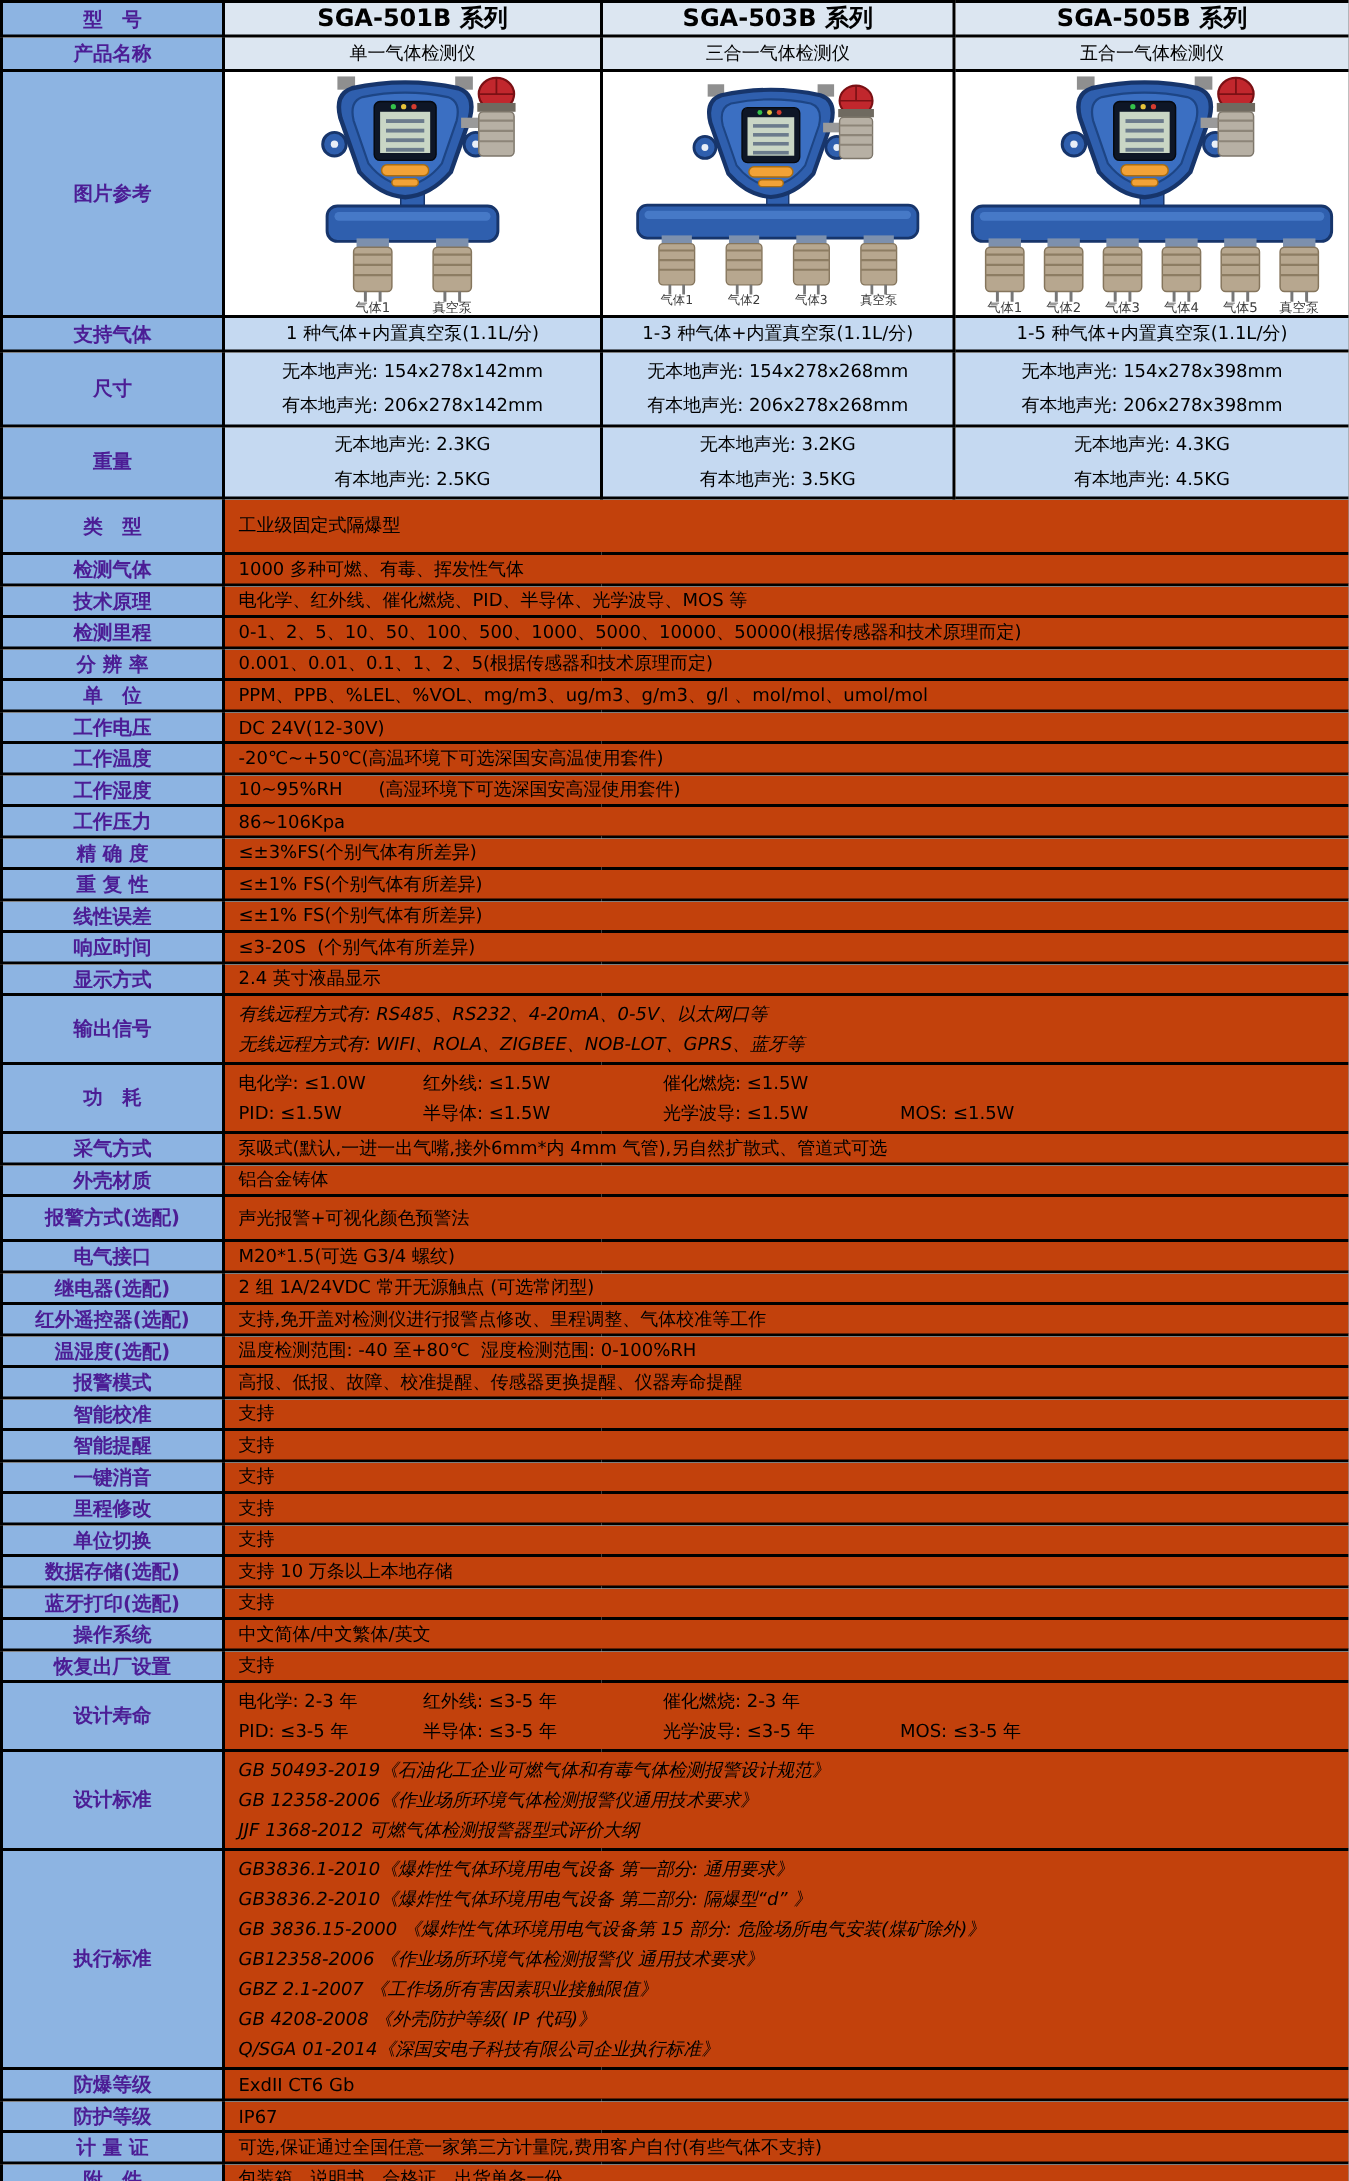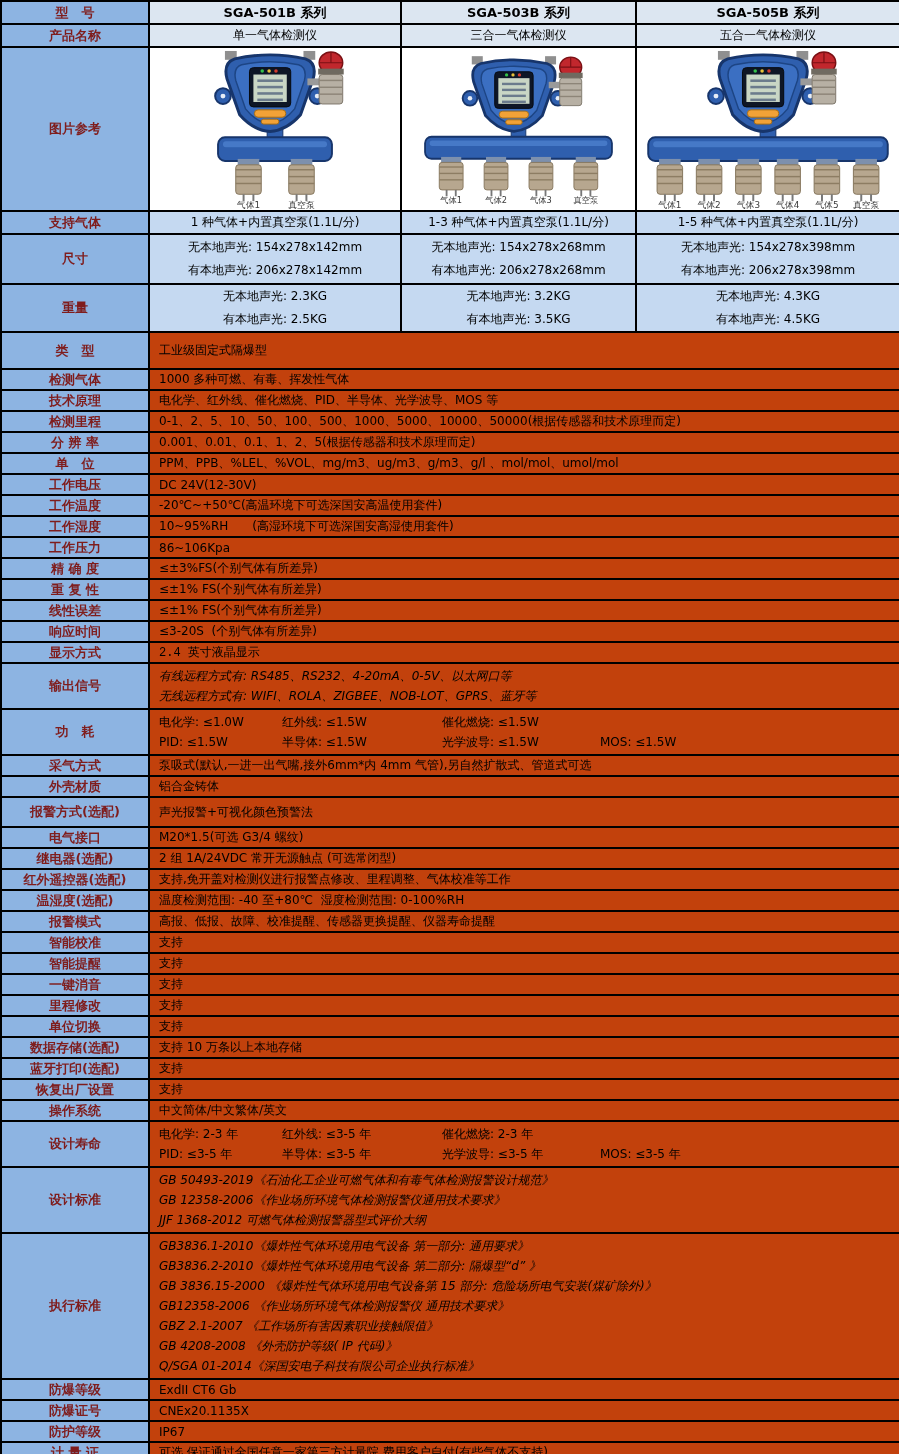--- a/index.html
+++ b/index.html
@@ -1,20 +1,20 @@
 <!DOCTYPE html>
 <html><head>
 <meta charset="utf-8">
 <style>
   html,body{margin:0;padding:0;background:#fff;}
   body{width:899px;font-family:"DejaVu Sans","Liberation Sans",sans-serif;}
   table{border-collapse:collapse;table-layout:fixed;width:899px;}
   th,td{border:2px solid #000;overflow:hidden;padding:0;}
-  th.lbl{background:#8DB4E2;font-size:13px;font-weight:bold;text-align:center;color:#7f1d1d;}
-  td.hd{background:#DCE6F1;font-size:13px;font-weight:bold;text-align:center;}
+  th.lbl{background:#8DB4E2;font-size:13px;font-weight:bold;text-align:center;color:#4c1d95;}
+  td.hd{background:#DCE6F1;font-size:16px;font-weight:bold;text-align:center;}
   td.hd2{background:#DCE6F1;font-size:12px;text-align:center;}
   td.img{background:#FFFFFF;text-align:center;vertical-align:middle;}
   td.val{background:#c2410c;font-size:12px;text-align:left;padding-left:9px;padding-right:4px;
          white-space:pre-wrap;vertical-align:middle;}
   td.c{background:#C5D9F1;font-size:12px;text-align:center;padding-left:0;}
   .r-head{height:23px}
   .r-img{height:164px}
   .r-g{height:23px}
   .r-size{height:50px}
   .r-w{height:47px}
@@ -341,21 +341,21 @@
         <td class="val" colspan="3">≤±1% FS(个别气体有所差异)</td>
       </tr>
       <tr style="height: 21px;">
         <th class="lbl">线性误差</th>
         <td class="val" colspan="3">≤±1% FS(个别气体有所差异)</td>
       </tr>
       <tr style="height: 21px;">
         <th class="lbl">响应时间</th>
         <td class="val" colspan="3">≤3-20S  (个别气体有所差异)</td>
       </tr>
-      <tr style="height: 21px; font-family: Liberation Mono, monospace;">
+      <tr style="height: 21px;">
         <th class="lbl">显示方式</th>
         <td class="val" colspan="3">2.4 英寸液晶显示</td>
       </tr>
       <tr style="height: 46px;">
         <th class="lbl">输出信号</th>
         <td class="val" colspan="3"><div class="mline">有线远程方式有: RS485、RS232、4-20mA、0-5V、以太网口等</div><div class="mline">无线远程方式有: WIFI、ROLA、ZIGBEE、NOB-LOT、GPRS、蓝牙等</div></td>
       </tr>
       <tr style="height: 46px;">
         <th class="lbl">功　耗</th>
         <td class="val" colspan="3"><div class="segline"><span class="seg seg0">电化学: ≤1.0W</span><span class="seg seg1">红外线: ≤1.5W</span><span class="seg seg2">催化燃烧: ≤1.5W</span><span class="seg seg3"></span></div><div class="segline"><span class="seg seg0">PID: ≤1.5W</span><span class="seg seg1">半导体: ≤1.5W</span><span class="seg seg2">光学波导: ≤1.5W</span><span class="seg seg3">MOS: ≤1.5W</span></div></td>
@@ -414,46 +414,42 @@
       </tr>
       <tr style="height: 21px;">
         <th class="lbl">数据存储(选配)</th>
         <td class="val" colspan="3">支持 10 万条以上本地存储</td>
       </tr>
       <tr style="height: 21px;">
         <th class="lbl">蓝牙打印(选配)</th>
         <td class="val" colspan="3">支持</td>
       </tr>
       <tr style="height: 21px;">
-        <th class="lbl">恢复出厂设置</th>
-        <td class="val" colspan="3">支持</td>
-      </tr>
-      <tr style="height: 21px;">
         <th class="lbl">操作系统</th>
         <td class="val" colspan="3">中文简体/中文繁体/英文</td>
+      </tr>
+      <tr style="height: 21px;">
+        <th class="lbl">恢复出厂设置</th>
+        <td class="val" colspan="3">支持</td>
       </tr>
       <tr style="height: 46px; padding-left: 36px;">
         <th class="lbl">设计寿命</th>
         <td class="val" colspan="3"><div class="segline"><span class="seg seg0">电化学: 2-3 年</span><span class="seg seg1">红外线: ≤3-5 年</span><span class="seg seg2">催化燃烧: 2-3 年</span><span class="seg seg3"></span></div><div class="segline"><span class="seg seg0">PID: ≤3-5 年</span><span class="seg seg1">半导体: ≤3-5 年</span><span class="seg seg2">光学波导: ≤3-5 年</span><span class="seg seg3">MOS: ≤3-5 年</span></div></td>
       </tr>
       <tr style="height: 66px;">
         <th class="lbl">设计标准</th>
         <td class="val" colspan="3"><div class="mline">GB 50493-2019《石油化工企业可燃气体和有毒气体检测报警设计规范》</div><div class="mline">GB 12358-2006《作业场所环境气体检测报警仪通用技术要求》</div><div class="mline">JJF 1368-2012 可燃气体检测报警器型式评价大纲</div></td>
       </tr>
       <tr style="height: 146px;">
         <th class="lbl">执行标准</th>
         <td class="val" colspan="3"><div class="mline">GB3836.1-2010《爆炸性气体环境用电气设备 第一部分: 通用要求》</div><div class="mline">GB3836.2-2010《爆炸性气体环境用电气设备 第二部分: 隔爆型“d” 》</div><div class="mline">GB 3836.15-2000 《爆炸性气体环境用电气设备第 15 部分: 危险场所电气安装(煤矿除外)》</div><div class="mline">GB12358-2006 《作业场所环境气体检测报警仪 通用技术要求》</div><div class="mline">GBZ 2.1-2007 《工作场所有害因素职业接触限值》</div><div class="mline">GB 4208-2008 《外壳防护等级( IP 代码)》</div><div class="mline">Q/SGA 01-2014《深国安电子科技有限公司企业执行标准》</div></td>
       </tr>
       <tr style="height: 21px;">
         <th class="lbl">防爆等级</th>
         <td class="val" colspan="3">ExdII CT6 Gb</td>
-      </tr>
-      <tr style="height: 21px;">
-        <th class="lbl">防爆证号</th>
-        <td class="val" colspan="3">CNEx20.1135X</td>
       </tr>
       <tr style="height: 21px;">
         <th class="lbl">防护等级</th>
         <td class="val" colspan="3">IP67</td>
       </tr>
       <tr style="height: 21px;">
         <th class="lbl">计 量 证</th>
         <td class="val" colspan="3">可选,保证通过全国任意一家第三方计量院,费用客户自付(有些气体不支持)</td>
       </tr>
       <tr style="height: 21px;">

